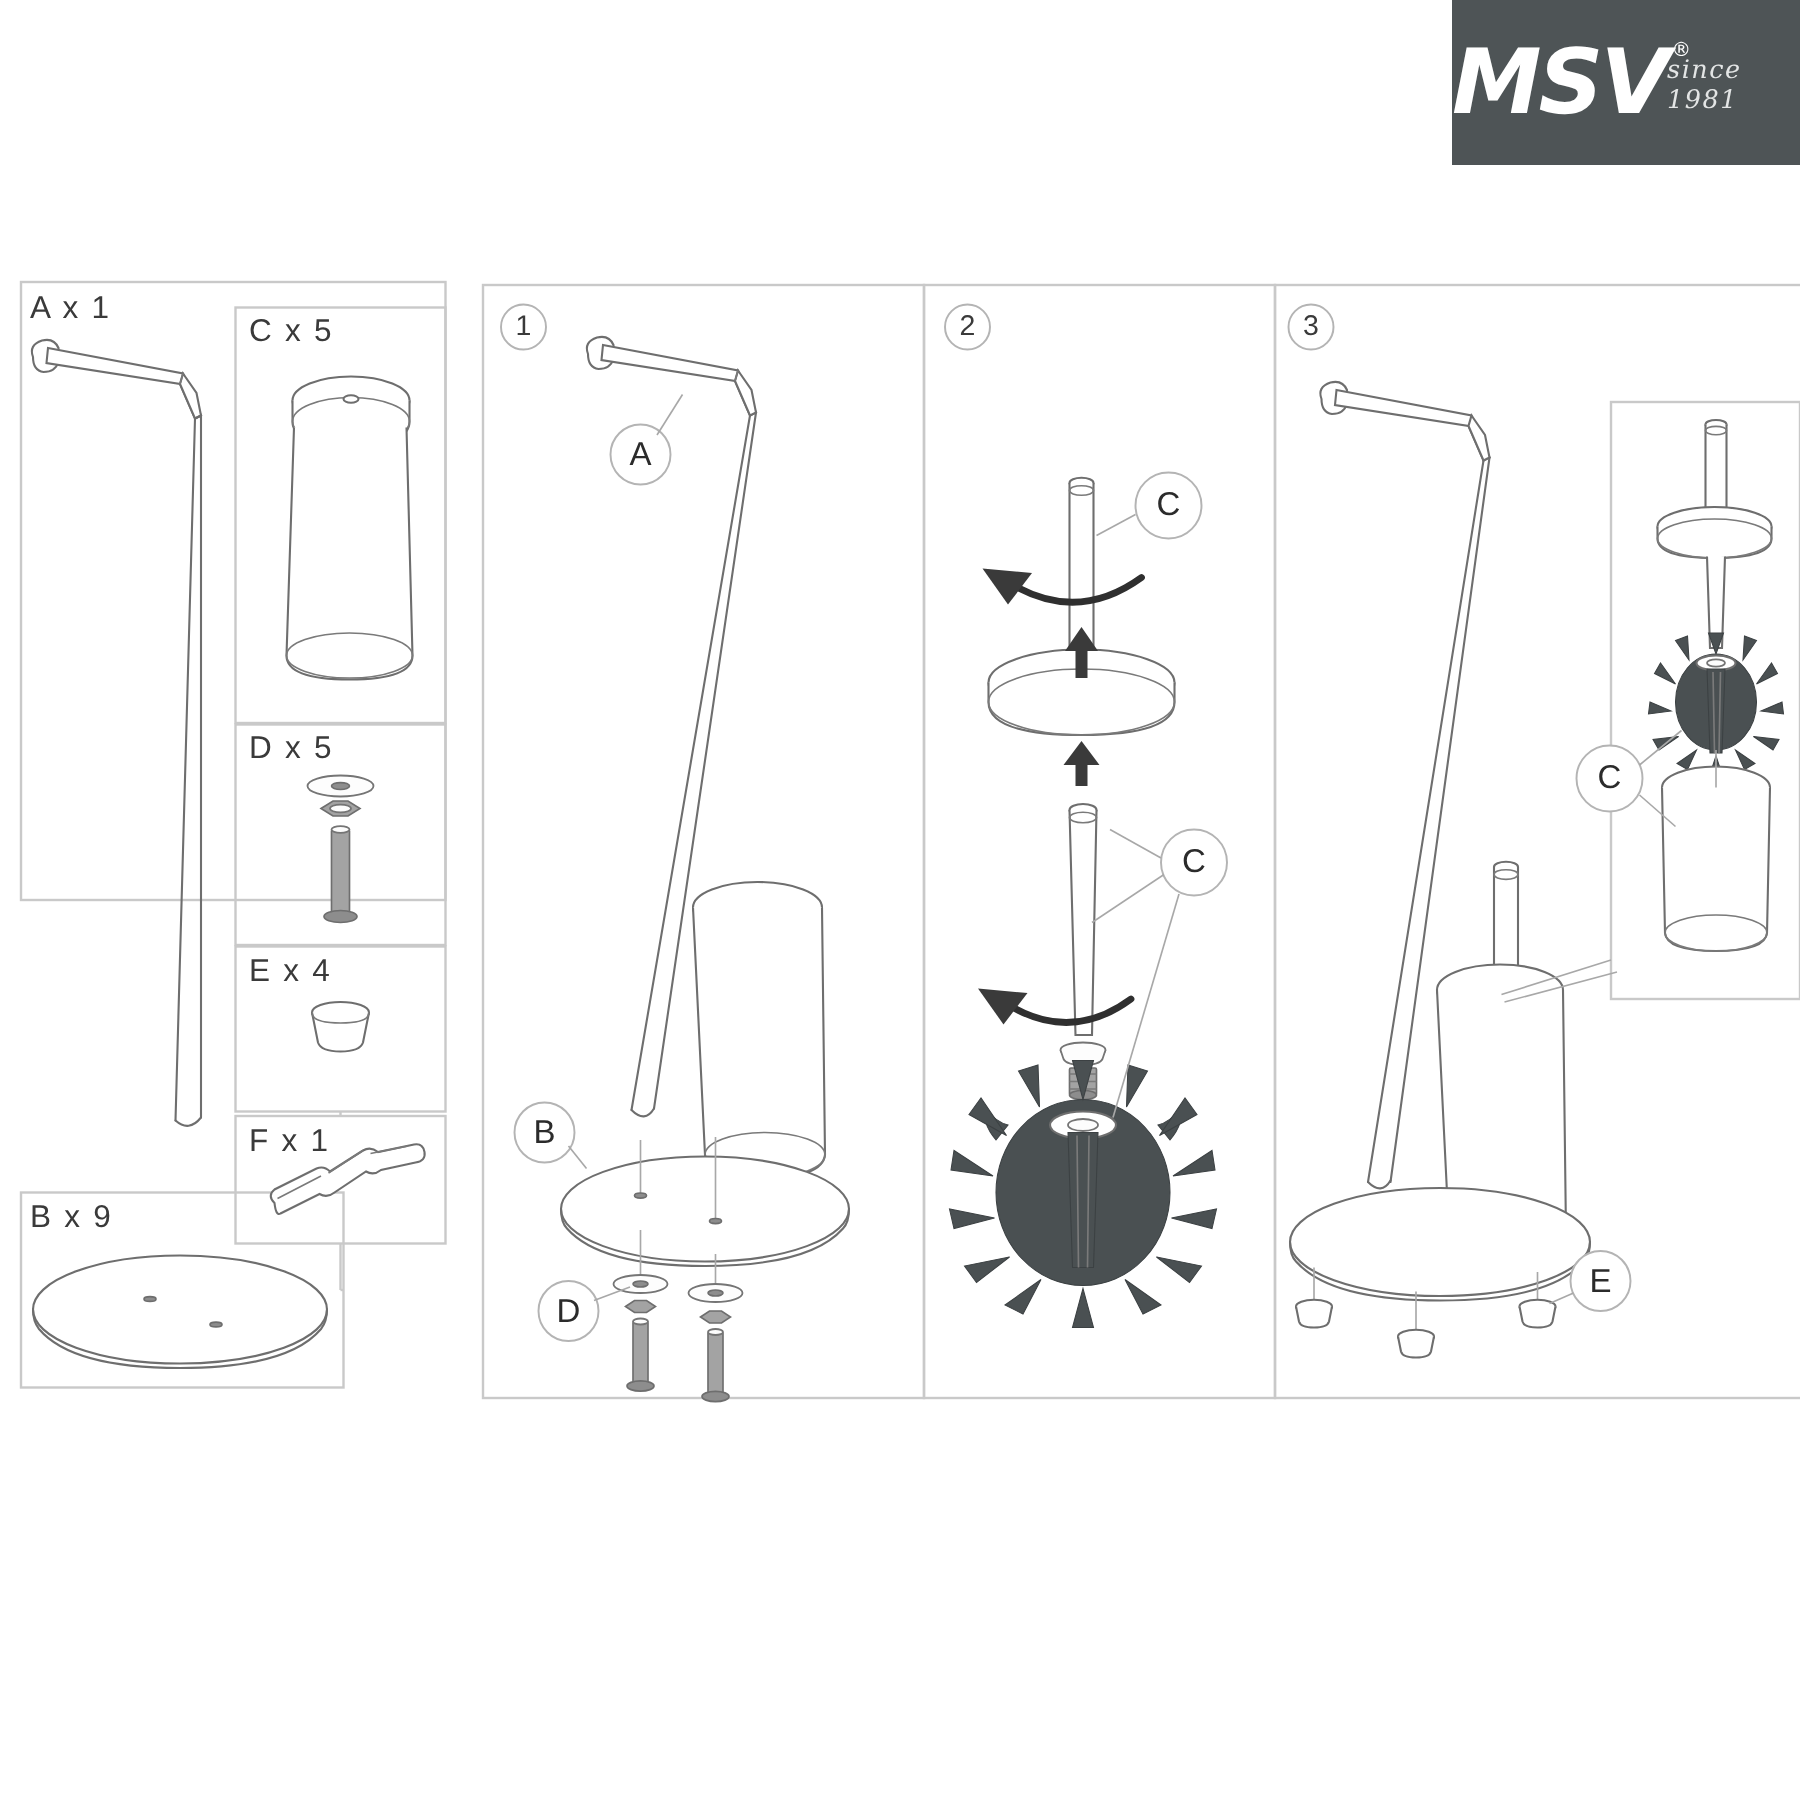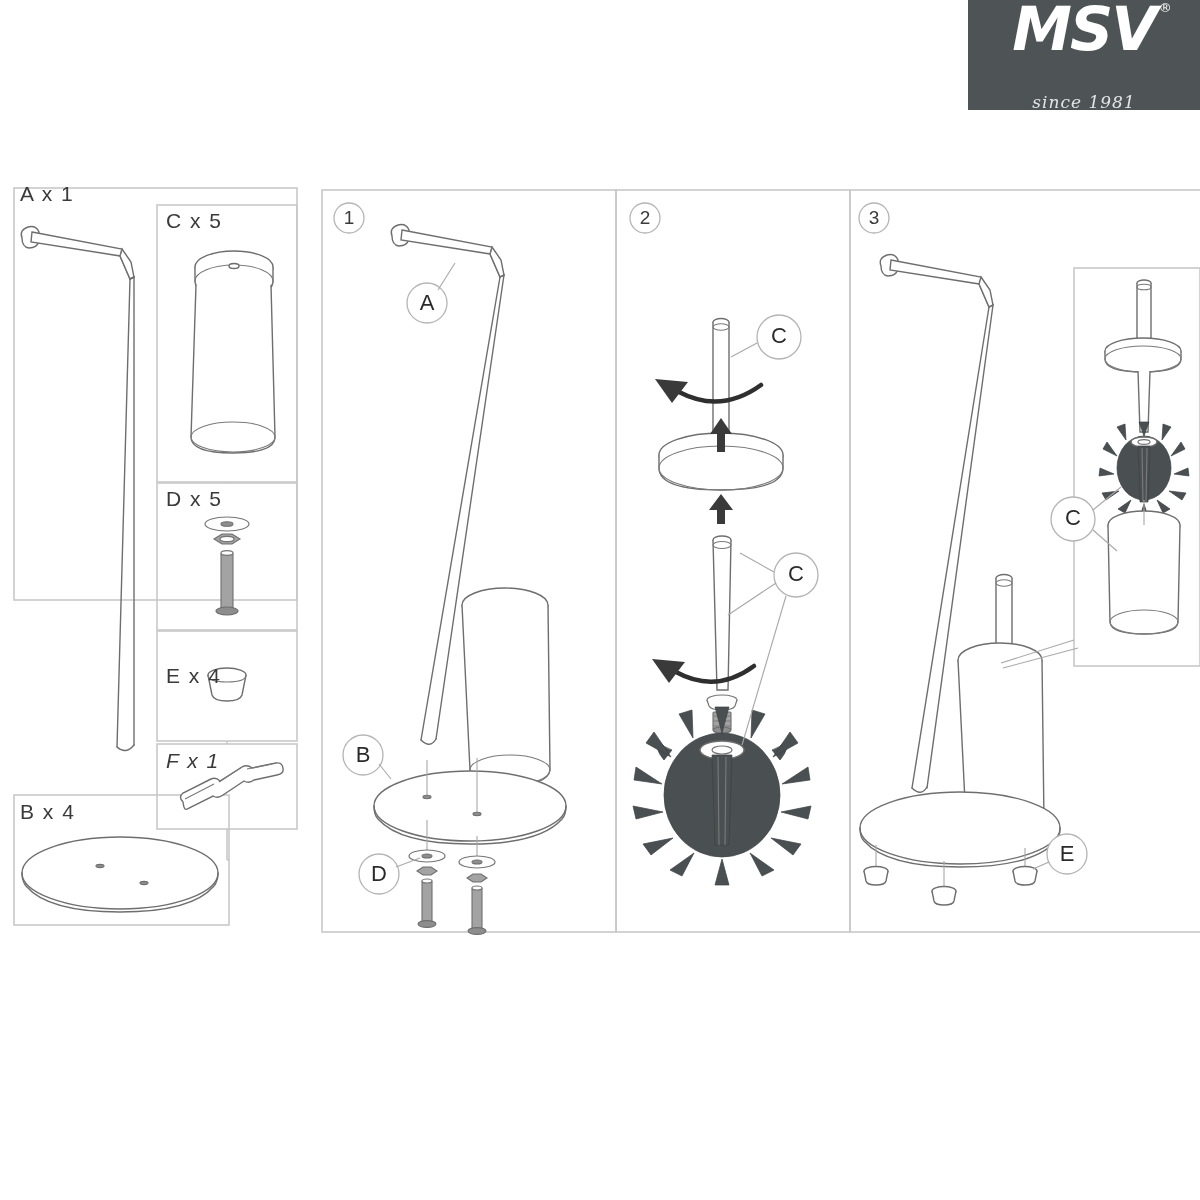--- a/index.html
+++ b/index.html
@@ -11,22 +11,22 @@
     overflow:hidden;
   }
   #stage{position:absolute;left:0;top:0;width:1200px;height:1200px;}
   svg.layer{position:absolute;left:0;top:0;width:1200px;height:1200px;}
 
   
   .logo-box{
     position:absolute;
     left:968px;top:0px;width:232px;height:110px;
     background:#4e5456;
-    display:flex;flex-direction:column;
-    align-items:center;justify-content:center;gap:30px;
+    display:flex;flex-direction:row;
+    align-items:center;justify-content:center;
   }
   .logo-mark{
     color:#ffffff;
     font-family:"DejaVu Sans", sans-serif;
     font-weight:700;
     font-size:60px;
     letter-spacing:-2px;
     font-style:italic;
     line-height:1;
     transform:skewX(-4px);
@@ -366,26 +366,26 @@
       <path class="lead" d="M1093,530 L1117,551"></path>
 
       <path class="lead" d="M1074,640 L1001,663"></path>
       <path class="lead" d="M1078,648 L1003,668"></path>
 
       <circle class="ball" cx="1067" cy="854" r="20"></circle>
       <path class="lead" d="M1049,862 L1033,869"></path>
     </g>
   </svg>
 
-  <div class="lbl" style="left:20px;top:182px;text-align:right;">A x 1</div>
+  <div class="lbl" style="left:20px;top:194px;text-align:right;">A x 1</div>
   <div class="lbl" style="left:166px;top:209px;">C x 5</div>
   <div class="lbl" style="left:166px;top:487px;">D x 5</div>
-  <div class="lbl" style="left:166px;top:664px;">E x 4</div>
-  <div class="lbl" style="left:166px;top:749px;font-style:italic;">F x 1</div>
-  <div class="lbl" style="left:20px;top:800px;">B x 4</div>
+  <div class="lbl" style="left:166px;top:636px;">E x 4</div>
+  <div class="lbl" style="left:166px;top:749px;">F x 1</div>
+  <div class="lbl" style="left:20px;top:800px;">B x 9</div>
 
   <div class="stepnum" style="left:334px;top:207px;">1</div>
   <div class="stepnum" style="left:630px;top:207px;">2</div>
   <div class="stepnum" style="left:859px;top:207px;">3</div>
 
   <div class="balloon-txt" style="left:407px;top:290px;">A</div>
   <div class="balloon-txt" style="left:343px;top:742px;">B</div>
   <div class="balloon-txt" style="left:359px;top:861px;">D</div>
 
   <div class="balloon-txt" style="left:759px;top:323px;">C</div>

